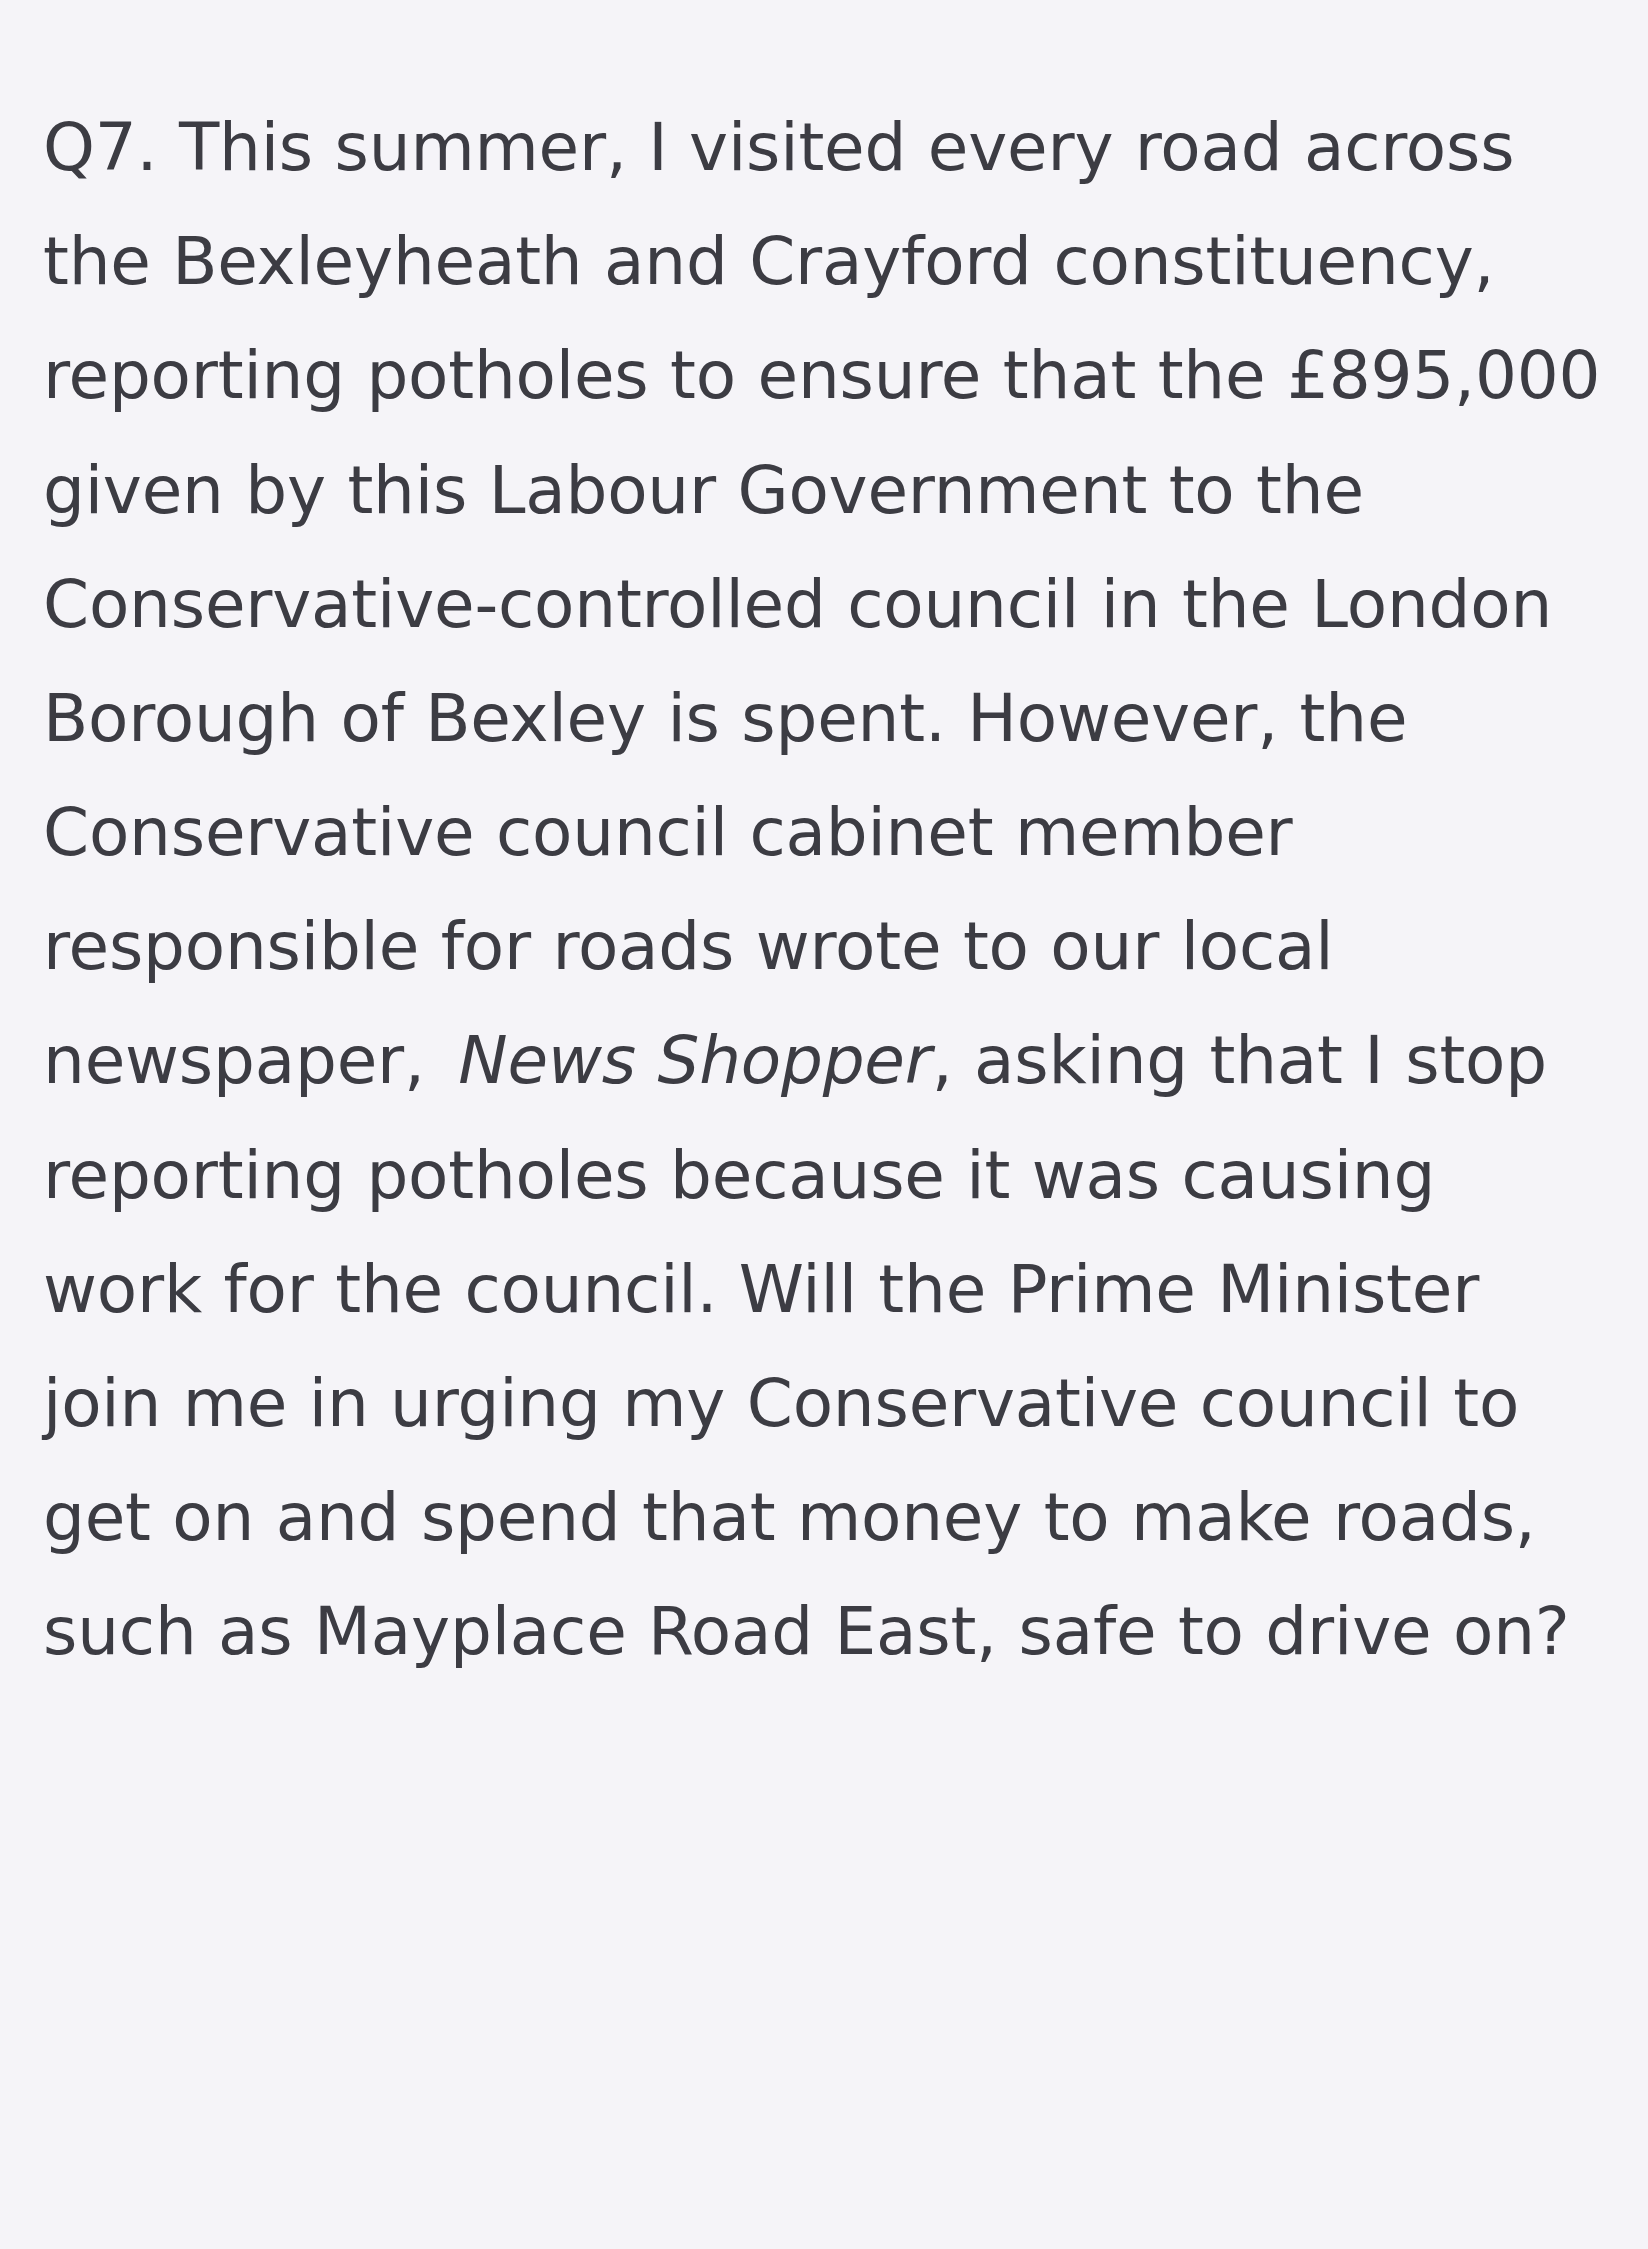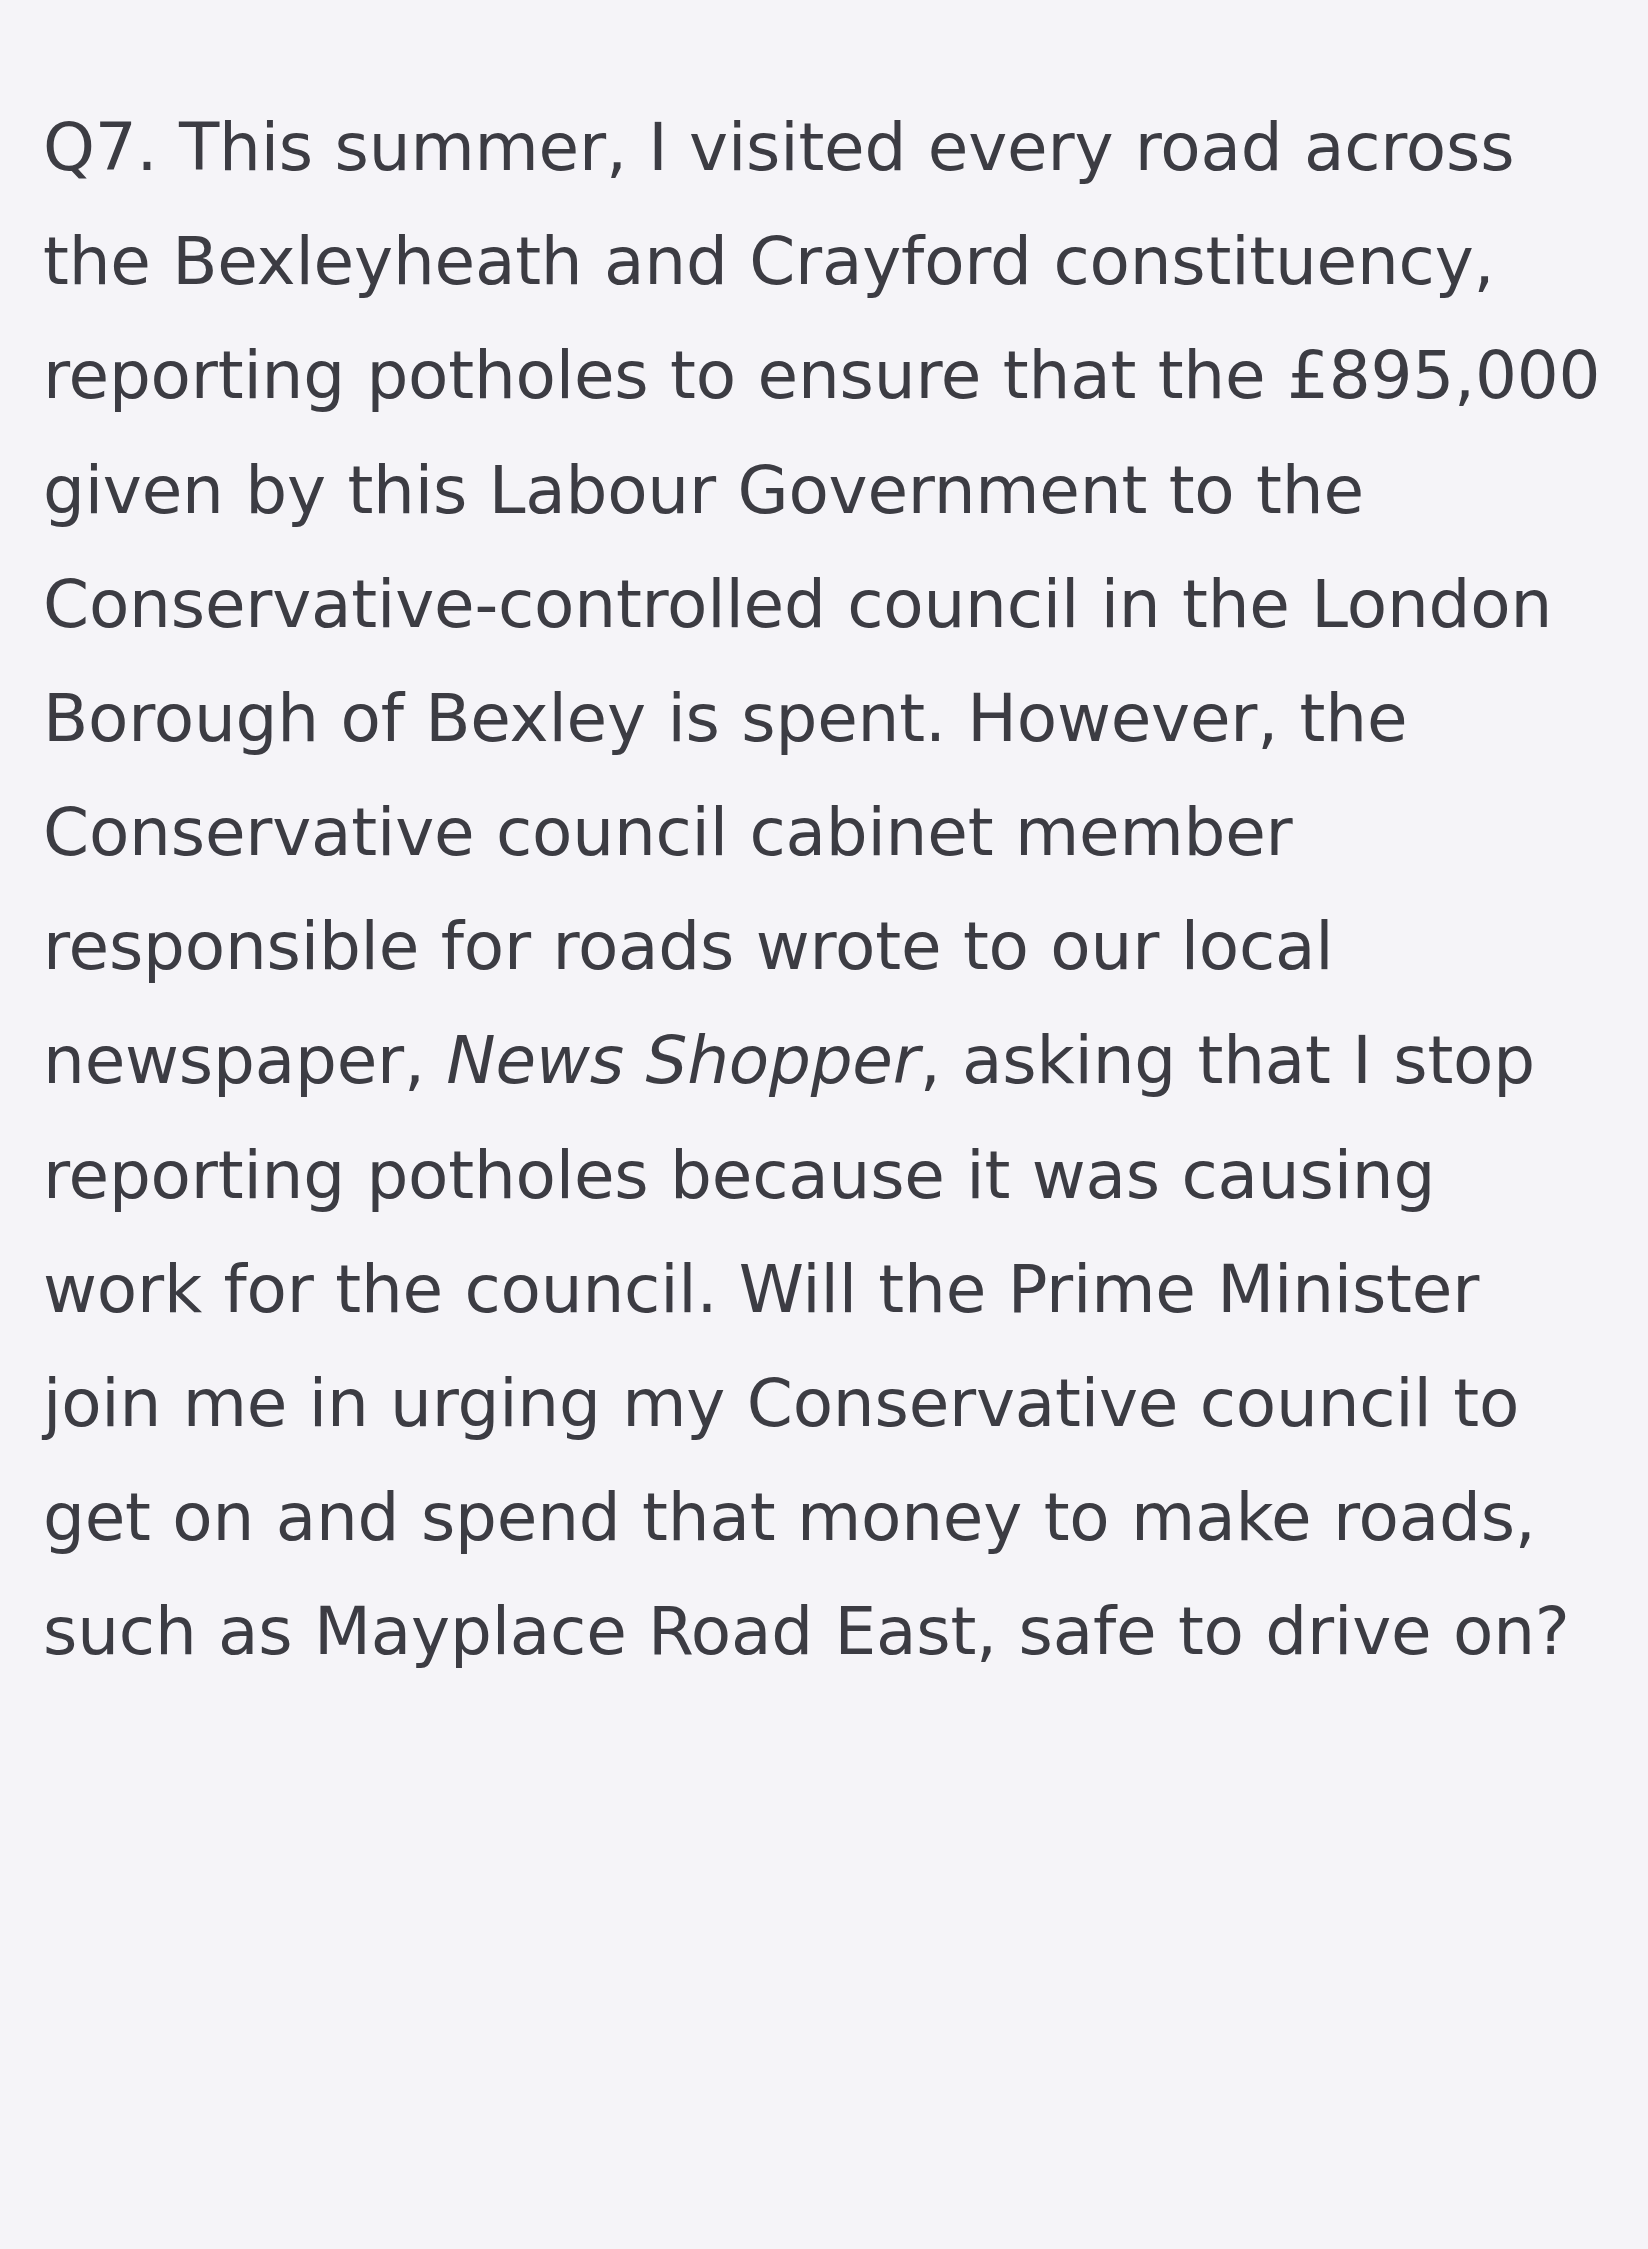--- a/index.html
+++ b/index.html
@@ -25,20 +25,21 @@
     color: #3c3c43;
     font-size: 66px;
     line-height: 1.73;
     letter-spacing: -0.2px;
     font-weight: 400;
     text-align: left;
     word-spacing: 0.8px;
   }
   .question-block em {
     font-style: italic;
+    margin-left: 12px;
   }
 </style>
 </head>
 <body>
 
 <div class="page">
   <p class="question-block"><span>Q7.</span> <span>This summer, I visited every road across the Bexleyheath and Crayford constituency, reporting potholes to ensure that the £895,000 given by this Labour Government to the Conservative-controlled council in the London Borough of Bexley is spent. However, the Conservative council cabinet member responsible for roads wrote to our local newspaper, </span><em>News Shopper</em><span>, asking that I stop reporting potholes because it was causing work for the council. Will the Prime Minister join me in urging my Conservative council to get on and spend that money to make roads, such as Mayplace Road East, safe to drive on?</span></p>
 </div>
 
 

